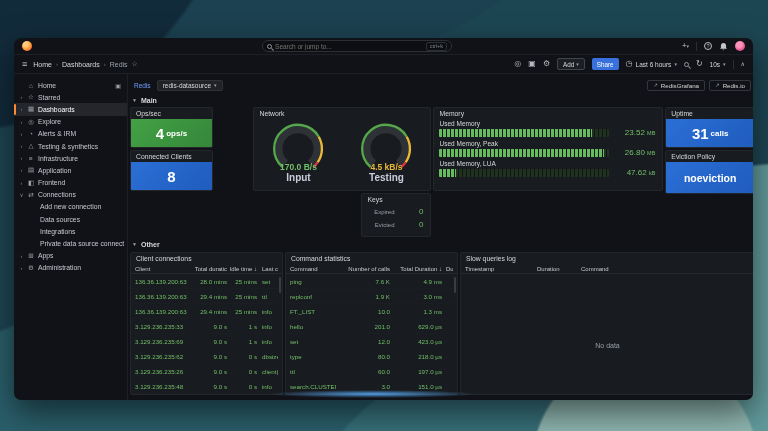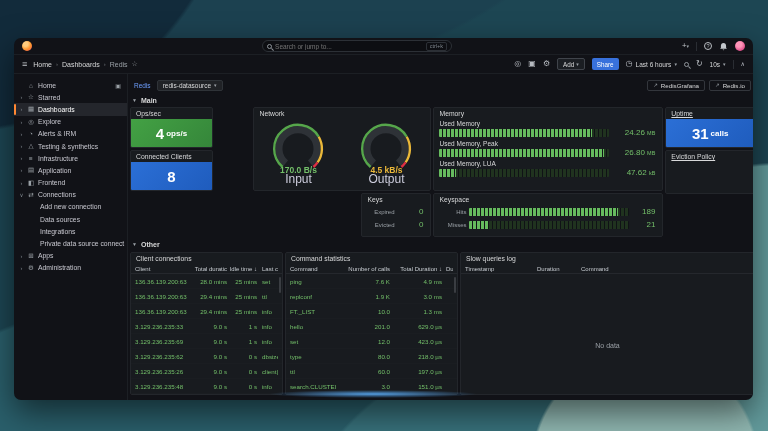--- a/index.html
+++ b/index.html
@@ -66,37 +66,37 @@
   .var-label { color:#6e9fff; font-size:6.5px; padding:0 2px; }
   .var-value { background:#202226; border:1px solid #2f3338; border-radius:2px; color:#d8d9da; font-size:6.5px; padding:1px 5px; display:flex; gap:3px; align-items:center; }
   .ds-links { margin-left:auto; margin-right:4px; display:flex; gap:4px; }
   .link-btn { border:1px solid #33363c; border-radius:2px; padding:1px 5px; font-size:6.2px; color:#d8d9da; display:flex; gap:3px; align-items:center; }
   .ext { font-size:5.5px; color:#9aa0a6; }
   .section-row { height:14px; display:flex; align-items:center; gap:4px; padding-left:2px; font-size:7px; color:#d8d9da; font-weight:bold; }
   .sec-chev { color:#9aa0a6; font-size:5px; font-weight:normal; }
   
   .grid { display:flex; gap:2px; width:625px; }
   .col { display:flex; flex-direction:column; gap:2px; }
-  .c1 { width:87px; } .c2 { width:227px;align-items:flex-end; } .c3 { width:241px; } .c4 { width:94px;text-decoration:underline; }
+  .c1 { width:87px; } .c2 { width:227px;align-items:flex-end; } .c3 { width:241px; } .c4 { width:94px; }
   .panel { background:#181b1f; border:1px solid #23262b; border-radius:2px; overflow:hidden; position:relative; }
   .ptitle { font-size:6.8px; color:#d8d9da; padding:2px 0 1px 5px; height:11px; white-space:nowrap; }
   .drag-ico { font-size:6px; color:#c3c7cc; margin-left:2px; }
   .h41 { height:41px; } .h44 { height:44px; } .h84 { height:84px; }
   .stat-body { position:absolute; left:0; right:0; top:11px; bottom:0; display:flex; align-items:center; justify-content:center; color:#fff; }
   .bg-green { background:linear-gradient(135deg,#43a144,#35863a); }
   .bg-blue  { background:linear-gradient(135deg,#2b6fd6,#1f5cbd); }
   .stat-val { font-size:15px; font-weight:bold; }
   .stat-val.small { font-size:10.5px; }
   .stat-unit { font-size:8px; font-weight:bold; margin-left:2px; }
   
   .gauges { display:flex; justify-content:space-around; padding-top:1px; }
   .gauge { width:88px; position:relative; text-align:center; }
   .gauge-val { position:absolute; left:0; right:0; bottom:11px; font-size:8.5px; font-weight:bold; }
   .val-green { color:#73bf69; } .val-yellow { color:#eab839; }
-  .gauge-label { font-size:12px; color:#ccccdc; margin-top:-3px; }
+  .gauge-label { font-size:10px; color:#ccccdc; margin-top:-3px;font-weight:bold; }
   
   .lcd { height:8px; background:repeating-linear-gradient(90deg,#20331f 0 3px,#101216 3px 4px); border-radius:1px; position:relative; overflow:hidden; flex:1; }
   .lcd-fill { height:100%; background:repeating-linear-gradient(90deg,#66bb5e 0 3px,#101216 3px 4px); }
   .mem-body { padding:1px 7px 2px 5px; }
   .membar { margin-bottom:3px; }
   .membar-label { font-size:6.5px; color:#d8d9da; margin-bottom:1px; }
   .membar-row { display:flex; align-items:center; }
   .bar-value { width:46px; text-align:right; color:#73bf69; font-size:8px; flex:none; }
   .bar-value .unit { font-size:5.5px; }
   .kv-body { padding:2px 7px 2px 2px; }
@@ -349,21 +349,21 @@
                 <div class="gauge-label">Input</div>
               </div>
               <div class="gauge">
                 <svg viewBox="0 0 80 64" width="64" height="51">
                   <path d="M24.6 54.4 A24 24 0 1 1 55.4 54.4" fill="none" stroke="#2e3237" stroke-width="9"></path>
                   <path d="M20.7 59 A30 30 0 1 1 66 21" fill="none" stroke="#56a64b" stroke-width="3"></path>
                   <path d="M66 21 A30 30 0 0 1 64.6 53.2" fill="none" stroke="#eab839" stroke-width="3"></path>
                   <path d="M64.6 53.2 A30 30 0 0 1 59.3 59" fill="none" stroke="#e02f44" stroke-width="3"></path>
                 </svg>
                 <div class="gauge-val val-yellow">4.5 kB/s</div>
-                <div class="gauge-label">Output</div>
+                <div class="gauge-label">Testing</div>
               </div>
             </div>
           </div>
           <div class="panel h44">
             <div class="ptitle">Keys</div>
             <div class="kv-body">
 
                 <div class="kv-row">
                   <span class="kv-label">Expired</span>
                   <span class="lcd">
@@ -387,21 +387,21 @@
           <div class="panel h84">
             <div class="ptitle">Memory</div>
             <div class="mem-body">
 
                 <div class="membar">
                   <div class="membar-label">Used Memory</div>
                   <div class="membar-row">
                     <span class="lcd">
                       <span class="lcd-fill" style="display: block; width: 90%;"></span>
                     </span>
-                    <span class="bar-value"><span>24.26</span> <span class="unit">MB</span></span>
+                    <span class="bar-value"><span>23.52</span> <span class="unit">MB</span></span>
                   </div>
                 </div>
 
                 <div class="membar">
                   <div class="membar-label">Used Memory, Peak</div>
                   <div class="membar-row">
                     <span class="lcd">
                       <span class="lcd-fill" style="display: block; width: 97%;"></span>
                     </span>
                     <span class="bar-value"><span>26.80</span> <span class="unit">MB</span></span>
@@ -412,53 +412,35 @@
                   <div class="membar-label">Used Memory, LUA</div>
                   <div class="membar-row">
                     <span class="lcd">
                       <span class="lcd-fill" style="display: block; width: 10%;"></span>
                     </span>
                     <span class="bar-value"><span>47.62</span> <span class="unit">kB</span></span>
                   </div>
                 </div>
               </div>
           </div>
-          <div class="panel h44">
-            <div class="ptitle">Keyspace</div>
-            <div class="kv-body">
-
-                <div class="kv-row">
-                  <span class="kv-label">Hits</span>
-                  <span class="lcd">
-                    <span class="lcd-fill" style="display: block; width: 93%;"></span>
-                  </span>
-                  <span class="kv-value">189</span>
-                </div>
-
-                <div class="kv-row">
-                  <span class="kv-label">Misses</span>
-                  <span class="lcd">
-                    <span class="lcd-fill" style="display: block; width: 12%;"></span>
-                  </span>
-                  <span class="kv-value">21</span>
-                </div>
-              </div>
-          </div>
         </div>
 
         <div class="col c4">
           <div class="panel h41">
             <div class="ptitle">Uptime</div>
             <div class="stat-body bg-blue">
                 <span class="stat-val">31</span>
                 <span class="stat-unit">calls</span>
               </div>
           </div>
           <div class="panel h44">
             <div class="ptitle">Eviction Policy</div>
+            <div class="stat-body bg-blue">
+                <span class="stat-val small">noeviction</span>
+              </div>
           </div>
         </div>
       </div>
 
       <div class="section-row">
         <span class="sec-chev">▼</span>
         <span>Other</span>
       </div>
 
       <div class="tables">

